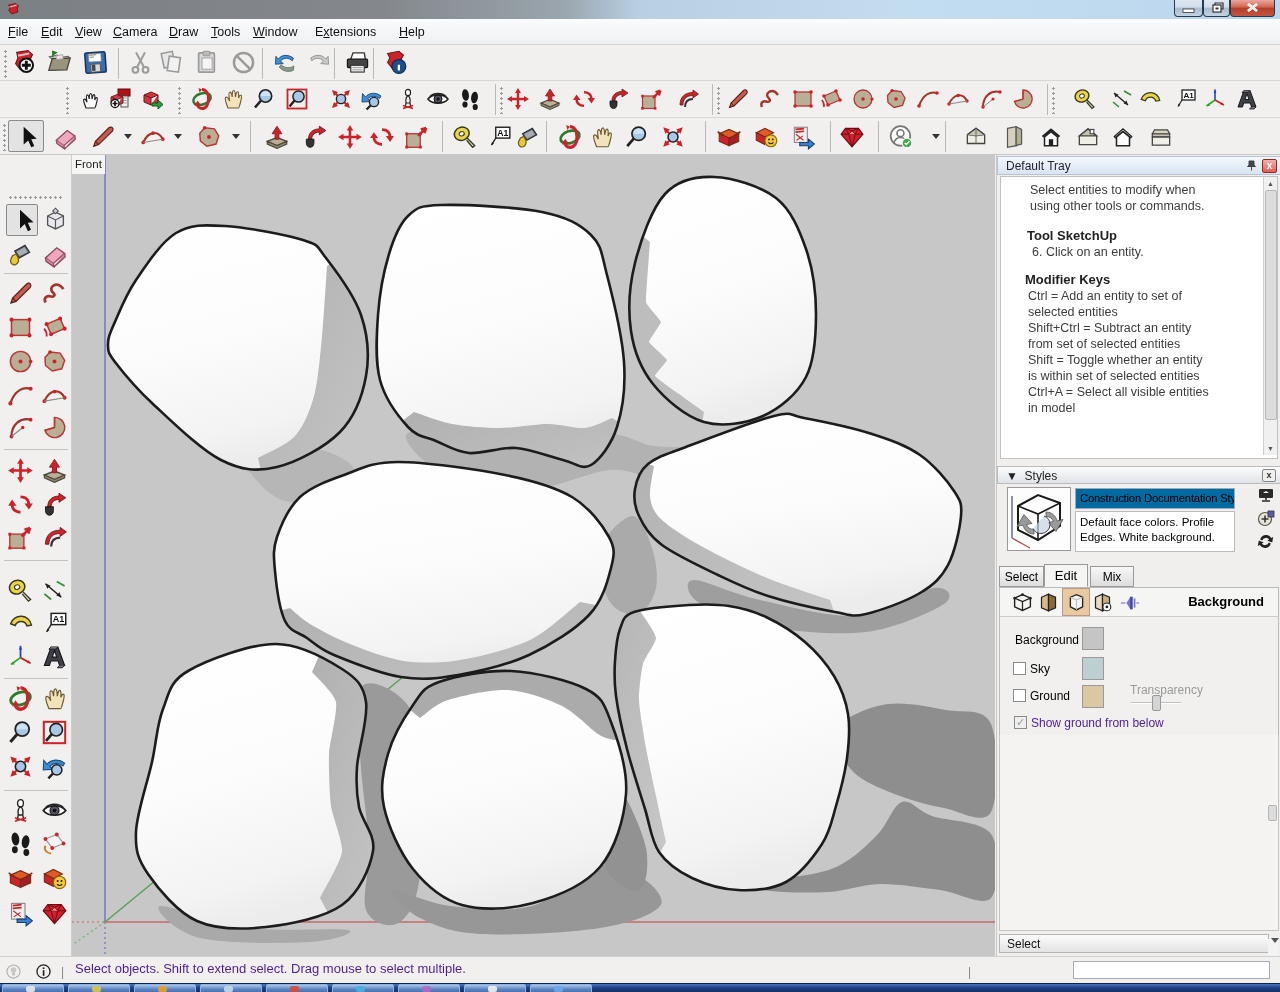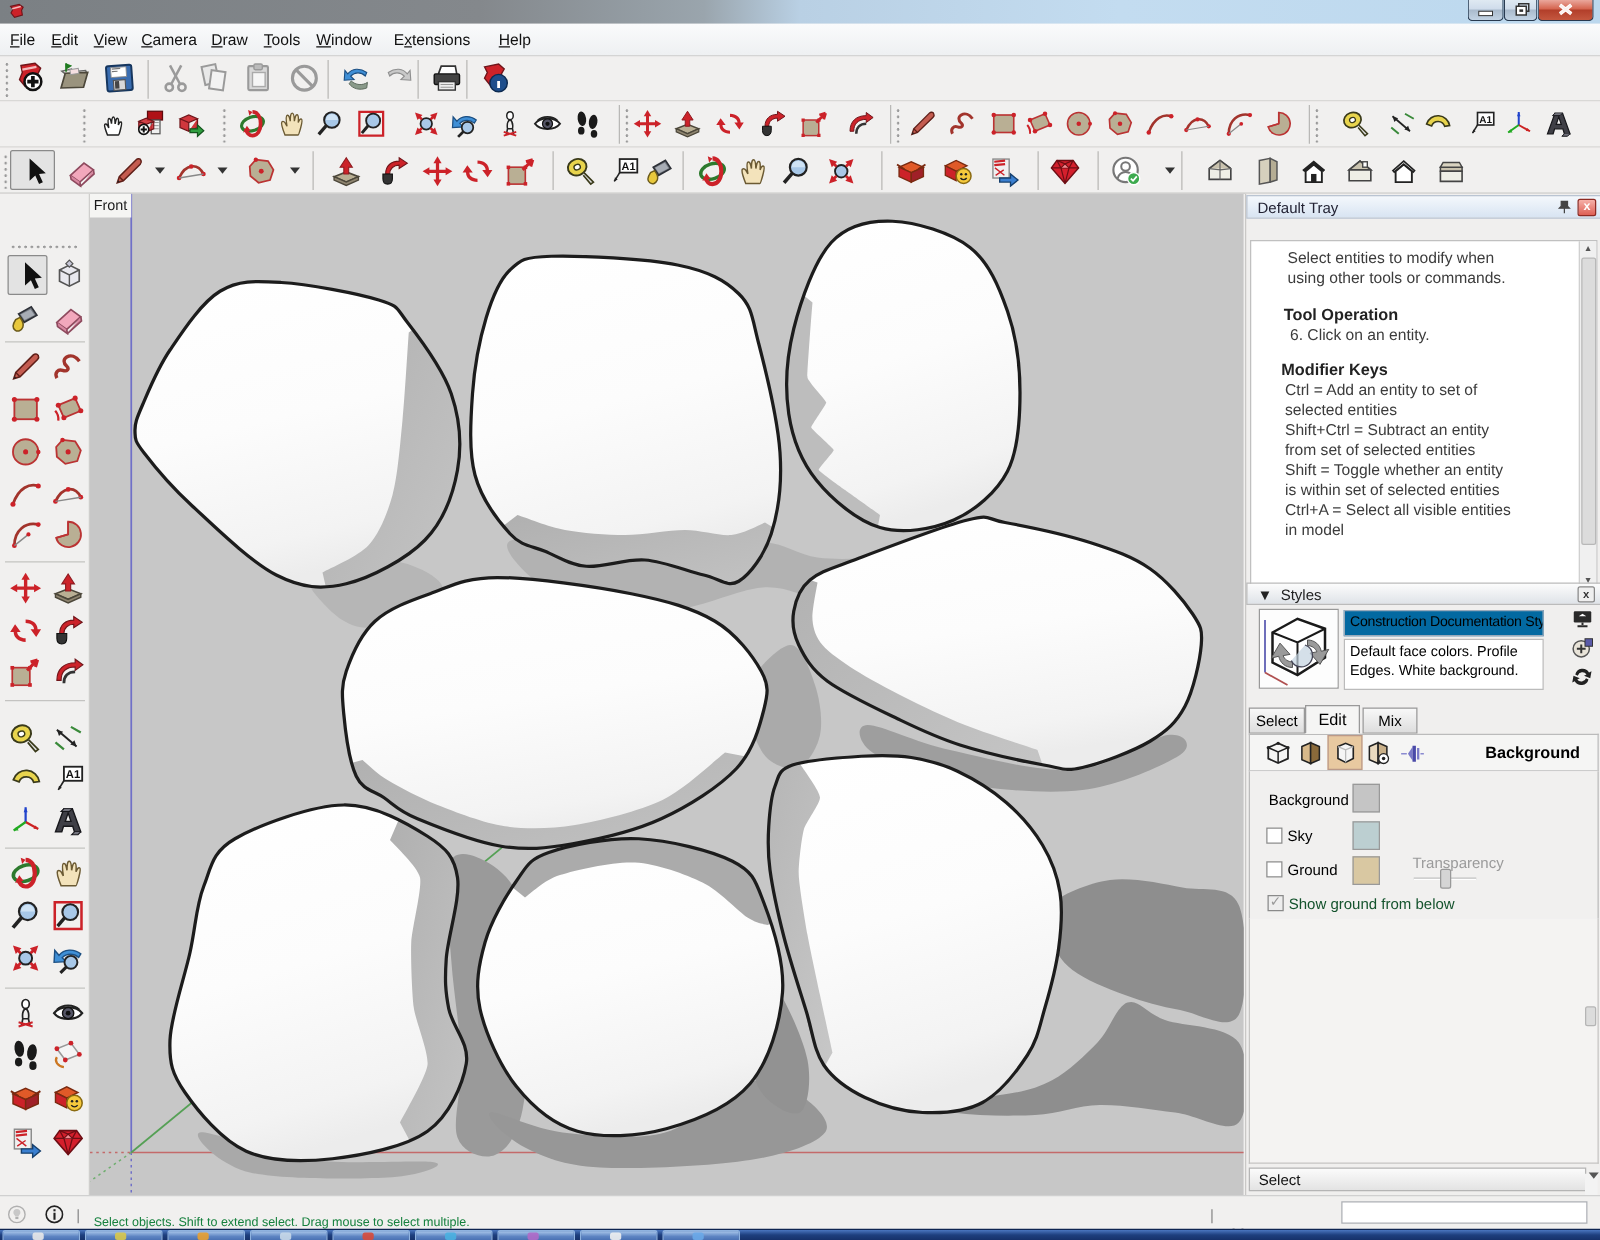--- a/index.html
+++ b/index.html
@@ -16,21 +16,21 @@
 .vsep { position:absolute; width:1px; background:#b9b8b6; }
 .grip { position:absolute; width:3px; background-image:radial-gradient(circle,#9a9a9a 1px,transparent 1.2px); background-size:3px 5px; }
 .hgrip { position:absolute; height:3px; background-image:radial-gradient(circle,#9a9a9a 1px,transparent 1.2px); background-size:5px 3px; }
 .hsep { position:absolute; height:1px; background:#c4c3c1; }
 .dd { position:absolute; width:0; height:0; border-left:4px solid transparent; border-right:4px solid transparent; border-top:5px solid #333; }
 #palette { position:absolute; left:0; top:155px; width:72px; height:801px; background:#f1f0ef; border-right:1px solid #cfcecc; }
 #tray { position:absolute; left:996px; top:155px; width:284px; height:801px; background:#f0efee; border-left:1px solid #c9c8c6; font-size:12px; }
 .trayhdr { position:absolute; left:0; top:1px; width:284px; height:19px; background:linear-gradient(#f4f8fc,#d8e4f2); border:1px solid #b9c4d2; color:#223; }
 .xbtn { position:absolute; width:15px; height:14px; background:linear-gradient(#f5b0a8,#df6055); border:1px solid #8e2a22; border-radius:2px; color:#fff; font-size:10px; line-height:11px; text-align:center; font-weight:bold; }
 .xbtn2 { position:absolute; right:4px; top:2px; width:14px; height:13px; background:#efefef; border:1px solid #888; border-radius:2px; color:#333; font-size:9px; line-height:10px; text-align:center; font-weight:bold; }
-#instructor { position:absolute; left:3px; top:21px; width:278px; height:283px; background:#fff; border:1px solid #c0c0c0; font-size:12.5px; line-height:16px;margin-top:16px; }
+#instructor { position:absolute; left:3px; top:21px; width:278px; height:283px; background:#fff; border:1px solid #c0c0c0; font-size:12.5px; line-height:16px; }
 #instructor .b { font-weight:bold; font-size:13px; color:#222; }
 #iscroll { position:absolute; right:0; top:0; width:14px; height:278px; background:#f0f0f0; border-left:1px solid #d0d0d0; }
 #ithumb { position:absolute; left:1px; top:13px; width:12px; height:230px; background:#dcdcdc; border:1px solid #b8b8b8; border-radius:2px; }
 .sarr { position:absolute; left:0; width:13px; height:13px; font-size:7px; color:#555; text-align:center; line-height:13px; }
 .sechdr { position:absolute; left:0; width:284px; height:18px; background:linear-gradient(#fcfcfc,#dfe3e8); border:1px solid #bbb; color:#222; font-size:12px; }
 #sthumb { position:absolute; left:10px; top:332px; width:64px; height:64px; border:1px solid #999; background:#fff; }
 #sname { position:absolute; left:78px; top:333px; width:160px; height:21px; background:#0369a1; border:1px solid #9ab; font-size:11.3px; padding:3px 0 0 4px; white-space:nowrap; overflow:hidden; letter-spacing:-0.2px; }
 #sdesc { position:absolute; left:78px; top:356px; width:160px; height:41px; background:#fff; border:1px solid #bbb; font-size:11.5px; line-height:15px; padding:3px 0 0 4px; }
 .tab { position:absolute; top:411px; height:21px; background:linear-gradient(#f8f8f8,#dddddd); border:1px solid #999; text-align:center; font-size:12px; padding-top:3px; }
 .tab.active { background:#f5f5f4; border-bottom:1px solid #f5f5f4; height:23px; top:409px; font-size:13px; z-index:2; }
@@ -858,21 +858,21 @@
 <div id="tray">
  <div class="trayhdr">
       <span style="position:absolute;left:8px;top:2px">Default Tray</span>
   <svg style="position:absolute;right:22px;top:3px" width="12" height="12" viewBox="0 0 12 12">
         <path d="M3 1 h5 v4 l1.5 1.5 h-8 L3 5 Z M5.5 6.5 v4" fill="#444" stroke="#444" stroke-width="1"></path>
       </svg>
   <div class="xbtn" style="right:3px;top:2px">x</div>
  </div>
  <div id="instructor">
   <div style="position:absolute;left:29px;top:5px;color:#3c3c3c">Select entities to modify when<br>using other tools or commands.</div>
-  <div class="b" style="position:absolute;left:26px;top:51px">Tool Operation</div>
+  <div class="b" style="position:absolute;left:26px;top:51px">Tool SketchUp</div>
   <div style="position:absolute;left:31px;top:67px;color:#3c3c3c">6. Click on an entity.</div>
   <div class="b" style="position:absolute;left:24px;top:95px">Modifier Keys</div>
   <div style="position:absolute;left:27px;top:111px;color:#3c3c3c">Ctrl = Add an entity to set of<br>selected entities<br>Shift+Ctrl = Subtract an entity<br>from set of selected entities<br>Shift = Toggle whether an entity<br>is within set of selected entities<br>Ctrl+A = Select all visible entities<br>in model</div>
   <div id="iscroll">
         <div class="sarr" style="top:0">▲</div>
         <div id="ithumb"></div>
         <div class="sarr" style="bottom:0">▼</div>
       </div>
  </div>
  <div class="sechdr" style="top:311px">
@@ -947,42 +947,42 @@
   <div class="cb" style="left:13px;top:45px"></div>
       <div style="position:absolute;left:30px;top:45px">Sky</div>
   <div class="swatch" style="left:82px;top:40px;background:#bccfd1"></div>
   <div class="cb" style="left:13px;top:72px"></div>
       <div style="position:absolute;left:30px;top:72px">Ground</div>
   <div class="swatch" style="left:82px;top:68px;background:#d9c8a2"></div>
   <div style="position:absolute;left:130px;top:66px;color:#9a9a9a">Transparency</div>
   <div style="position:absolute;left:131px;top:85px;width:50px;height:2px;background:#c0c0c0;border-bottom:1px solid #fff"></div>
   <div style="position:absolute;left:152px;top:78px;width:9px;height:16px;background:#d5d5d5;border:1px solid #999;border-radius:2px"></div>
   <div class="cb" style="left:14px;top:99px;background:#eee;color:#999;font-size:11px;line-height:11px;text-align:center">✓</div>
-  <div style="position:absolute;left:31px;top:99px;color:#14532d">Show ground from below</div>
+  <div style="position:absolute;left:31px;top:99px;color:#4c1d95">Show ground from below</div>
  </div>
  <div id="trayrest"></div>
  <div id="selbar">Select</div>
  <div style="position:absolute;right:2px;top:784px;width:10px;height:150px;background:#f3f3f3"></div>
  <div style="position:absolute;right:3px;top:650px;width:9px;height:16px;background:#dcdcdc;border:1px solid #b5b5b5;border-radius:2px"></div>
  <div style="position:absolute;right:1px;top:783px;width:0;height:0;border-left:4px solid transparent;border-right:4px solid transparent;border-top:5px solid #555"></div>
 </div>
 
 <div id="statusbar">
  <svg style="position:absolute;left:6px;top:7px" width="15" height="15" viewBox="0 0 16 16">
       <circle cx="8" cy="8" r="7" fill="none" stroke="#b0b0b0" stroke-width="1.2"></circle>
       <path d="M8 3.5 a3 3 0 0 1 3 3 c0 1.5 -1.2 2 -1.5 3 h-3 c-.3 -1 -1.5 -1.5 -1.5 -3 a3 3 0 0 1 3 -3 Z" fill="#c8c8c8"></path>
       <rect x="6.7" y="10" width="2.6" height="2" fill="#b0b0b0"></rect>
     </svg>
  <svg style="position:absolute;left:36px;top:7px" width="15" height="15" viewBox="0 0 16 16">
       <circle cx="8" cy="8" r="7" fill="none" stroke="#222" stroke-width="1.4"></circle>
       <rect x="7.2" y="3.6" width="1.8" height="1.8" fill="#222"></rect>
       <rect x="7.2" y="6.6" width="1.8" height="6" fill="#222"></rect>
     </svg>
  <div style="position:absolute;left:61px;top:8px;color:#888">|</div>
- <div style="position:absolute;left:75px;top:16px;font-size:10px;color:#15803d">Select objects. Shift to extend select. Drag mouse to select multiple.</div>
+ <div style="position:absolute;left:75px;top:4px;font-size:13px;color:#4c1d95">Select objects. Shift to extend select. Drag mouse to select multiple.</div>
  <div style="position:absolute;left:968px;top:8px;color:#888">|</div>
  <div style="position:absolute;left:985px;top:23px;font-size:13px;color:#1a1a1a">Measurements</div>
 </div>
 <div id="measure"></div>
 <div id="taskbar">
  <div class="tbtn" style="left:2px"></div>
     <div class="tbtn" style="left:68px"></div>
     <div class="tbtn" style="left:134px"></div>
  <div class="tbtn" style="left:200px"></div>
     <div class="tbtn" style="left:266px"></div>

